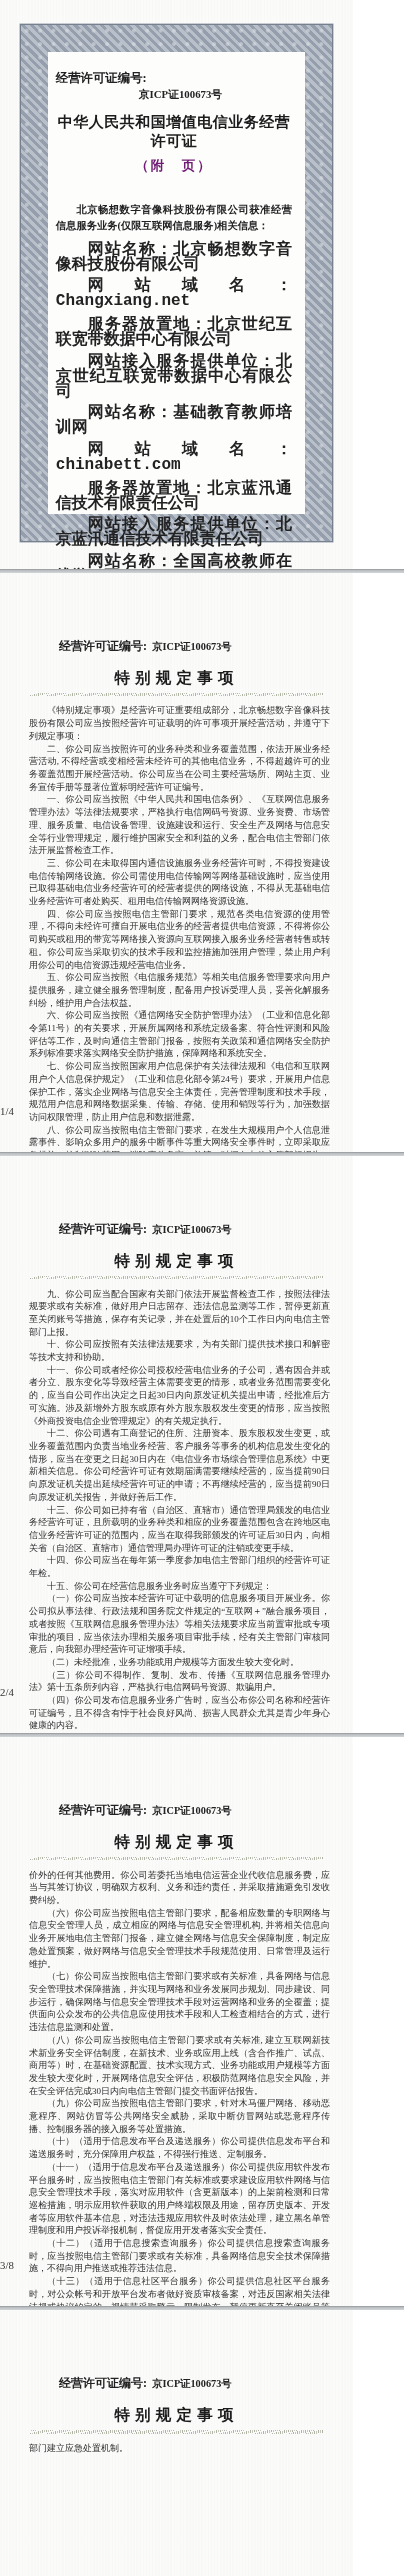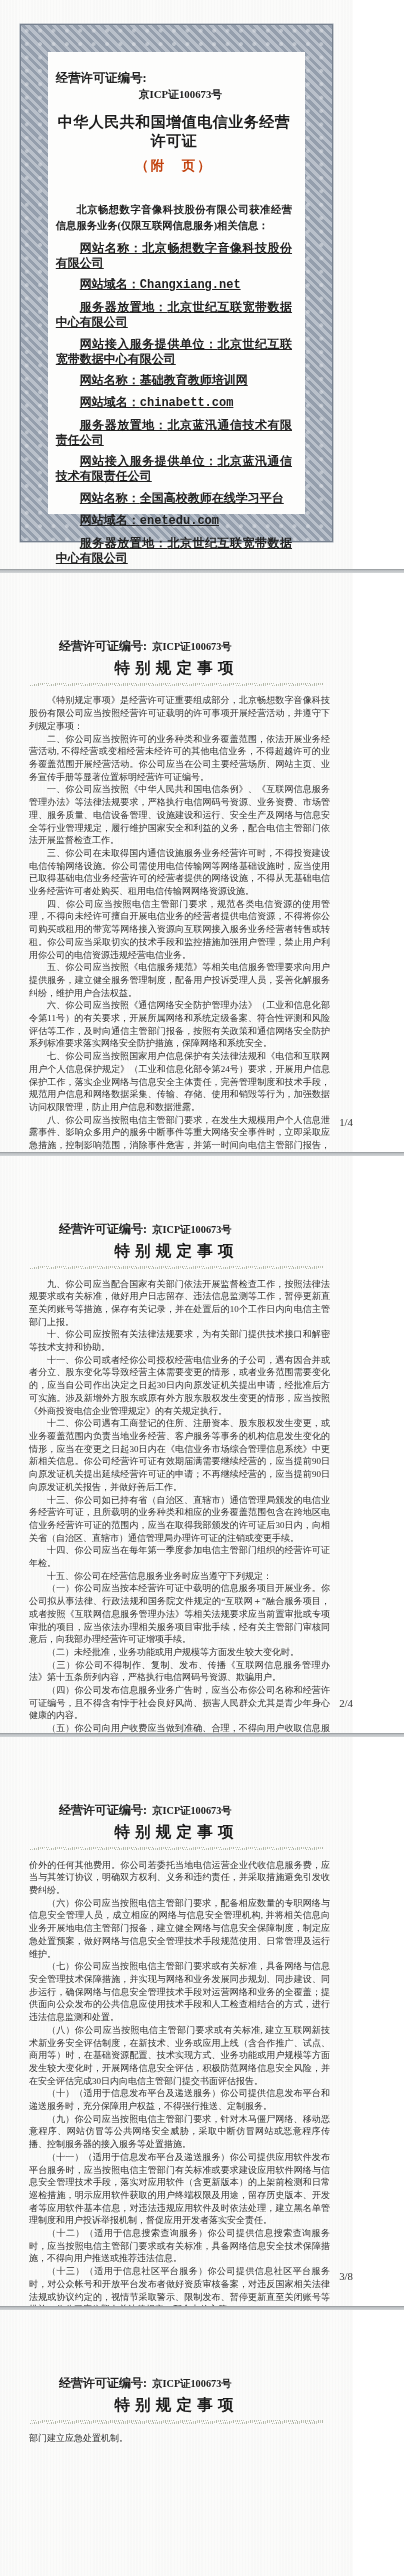--- a/index.html
+++ b/index.html
@@ -13,38 +13,38 @@
   .cert-frame{position:absolute;left:19.6px;top:24px;right:19.6px;bottom:27px;
      background:
        radial-gradient(circle,rgba(255,255,255,0.55) 20%,rgba(255,255,255,0) 22%) 0 0/13.4px 13.4px,
        repeating-linear-gradient(45deg,#8e99a6 0 3.1px,#c7cdd5 3.1px 6.2px);
      box-shadow:inset 0 0 0 1px #76808e, inset 0 0 0 28px rgba(160,170,182,0.35), 0 0 0 0.5px #9aa2ad;}
   .cert-inner{position:absolute;left:28px;top:28px;right:28px;bottom:28px;background:#fdfdfc;
      padding:17.5px 13.4px 0 8.2px;box-sizing:border-box;}
   .cert-lic-label{font-size:12.4px;font-weight:bold;color:#222;}
   .cert-lic-no{font-size:10.8px;font-weight:bold;margin:1px 0 0 83px;color:#222;}
   .cert-title{font-size:15px;font-weight:bold;text-align:center;margin-top:11.3px;letter-spacing:0.5px;color:#1c1c1c;}
-  .cert-sub{font-size:13.4px;font-weight:bold;text-align:center;margin-top:6.2px;letter-spacing:2.1px;color:#c2410c;}
+  .cert-sub{font-size:13.4px;font-weight:bold;text-align:center;margin-top:6.2px;letter-spacing:2.1px;color:#701a75;}
   .cert-intro{font-size:10.3px;font-weight:600;line-height:16px;text-indent:2em;text-align:justify;margin:27px 0 0;color:#222;}
-  .cert-field{font-size:12px;font-weight:600;line-height:15px;text-indent:2em;text-align:justify;margin:6.7px 0 0;color:#222;text-decoration:underline;}
+  .cert-field{font-size:16px;font-weight:600;line-height:15px;text-indent:2em;text-align:justify;margin:6.7px 0 0;color:#222;}
   .cert-field .mono{font-family:"Liberation Mono","DejaVu Sans Mono",monospace;font-weight:bold;}
 
   
   .sp{}
   .h2{height:579px;} .h3{height:577px;} .h4{height:569px;} .h5{height:563px;}
   .sp-head{padding:65px 0 0 59px;}
   .sp-lic-label{font-size:12px;font-weight:bold;color:#222;}
   .sp-lic-no{font-size:10.3px;font-weight:bold;margin-left:3.1px;color:#222;}
-  .sp-title{font-size:15.5px;font-weight:bold;text-align:center;letter-spacing:5.2px;margin-top:3px;color:#1c1c1c;}
+  .sp-title{font-size:15.5px;font-weight:bold;text-align:center;letter-spacing:5.2px;margin-top:13px;color:#1c1c1c;}
   .zigzag{height:3.6px;width:293px;margin:3.6px auto 0;opacity:.75;
      background:repeating-linear-gradient(75deg,#969c8a 0 0.8px,transparent 0.8px 2.1px,#b4baa8 2.1px 2.8px,transparent 2.8px 4.1px);}
   .sp-body{padding:8.2px 23px 0 29px;}
   .para{margin:0;text-indent:2em;text-align:justify;font-size:9px;line-height:12.7px;color:#2d2d2d;}
   .para.cont{text-indent:0;}
-  .page-no{position:absolute;bottom:24px;left:0;right:0;text-align:right;font-size:10.8px;color:#333;}
+  .page-no{position:absolute;bottom:35px;left:0;right:0;text-align:left;font-size:10.8px;color:#333;}
 </style>
 </head>
 <body>
 
 <div class="page p1">
   <div class="cert-frame">
     <div class="cert-inner">
       <div class="cert-lic-label">经营许可证编号:</div>
       <div class="cert-lic-no">京ICP证100673号</div>
       <div class="cert-title">中华人民共和国增值电信业务经营许可证</div>
@@ -123,22 +123,22 @@
     <span class="sp-lic-label">经营许可证编号:</span>
     <span class="sp-lic-no">京ICP证100673号</span>
   </div>
   <div class="sp-title">特别规定事项</div>
   <div class="zigzag"></div>
   <div class="sp-body">
     <p class="para cont">价外的任何其他费用。你公司若委托当地电信运营企业代收信息服务费，应当与其签订协议，明确双方权利、义务和违约责任，并采取措施避免引发收费纠纷。</p>
     <p class="para">（六）你公司应当按照电信主管部门要求，配备相应数量的专职网络与信息安全管理人员，成立相应的网络与信息安全管理机构, 并将相关信息向业务开展地电信主管部门报备，建立健全网络与信息安全保障制度，制定应急处置预案，做好网络与信息安全管理技术手段规范使用、日常管理及运行维护。</p>
     <p class="para">（七）你公司应当按照电信主管部门要求或有关标准，具备网络与信息安全管理技术保障措施，并实现与网络和业务发展同步规划、同步建设、同步运行，确保网络与信息安全管理技术手段对运营网络和业务的全覆盖；提供面向公众发布的公共信息应使用技术手段和人工检查相结合的方式，进行违法信息监测和处置。</p>
     <p class="para">（八）你公司应当按照电信主管部门要求或有关标准, 建立互联网新技术新业务安全评估制度，在新技术、业务或应用上线（含合作推广、试点、商用等）时，在基础资源配置、技术实现方式、业务功能或用户规模等方面发生较大变化时，开展网络信息安全评估，积极防范网络信息安全风险，并在安全评估完成30日内向电信主管部门提交书面评估报告。</p>
+    <p class="para">（九）你公司应当按照电信主管部门要求，针对木马僵尸网络、移动恶意程序、网站仿冒等公共网络安全威胁，采取中断仿冒网站或恶意程序传播、控制服务器的接入服务等处置措施。</p>
     <p class="para">（十）（适用于信息发布平台及递送服务）你公司提供信息发布平台和递送服务时，充分保障用户权益，不得强行推送、定制服务。</p>
-    <p class="para">（九）你公司应当按照电信主管部门要求，针对木马僵尸网络、移动恶意程序、网站仿冒等公共网络安全威胁，采取中断仿冒网站或恶意程序传播、控制服务器的接入服务等处置措施。</p>
     <p class="para">（十一）（适用于信息发布平台及递送服务）你公司提供应用软件发布平台服务时，应当按照电信主管部门有关标准或要求建设应用软件网络与信息安全管理技术手段，落实对应用软件（含更新版本）的上架前检测和日常巡检措施，明示应用软件获取的用户终端权限及用途，留存历史版本、开发者等应用软件基本信息，对违法违规应用软件及时依法处理，建立黑名单管理制度和用户投诉举报机制，督促应用开发者落实安全责任。</p>
     <p class="para">（十二）（适用于信息搜索查询服务）你公司提供信息搜索查询服务时，应当按照电信主管部门要求或有关标准，具备网络信息安全技术保障措施，不得向用户推送或推荐违法信息。</p>
     <p class="para">（十三）（适用于信息社区平台服务）你公司提供信息社区平台服务时，对公众帐号和开放平台发布者做好资质审核备案，对违反国家相关法律法规或协议约定的，视情节采取警示、限制发布、暂停更新直至关闭账号等措施。你公司应依照有关法律规定，配合电信主管</p>
   </div>
   <div class="page-no">3/8</div>
 </div>
 
 <div class="gap"></div>
 
 <div class="page sp h5">

